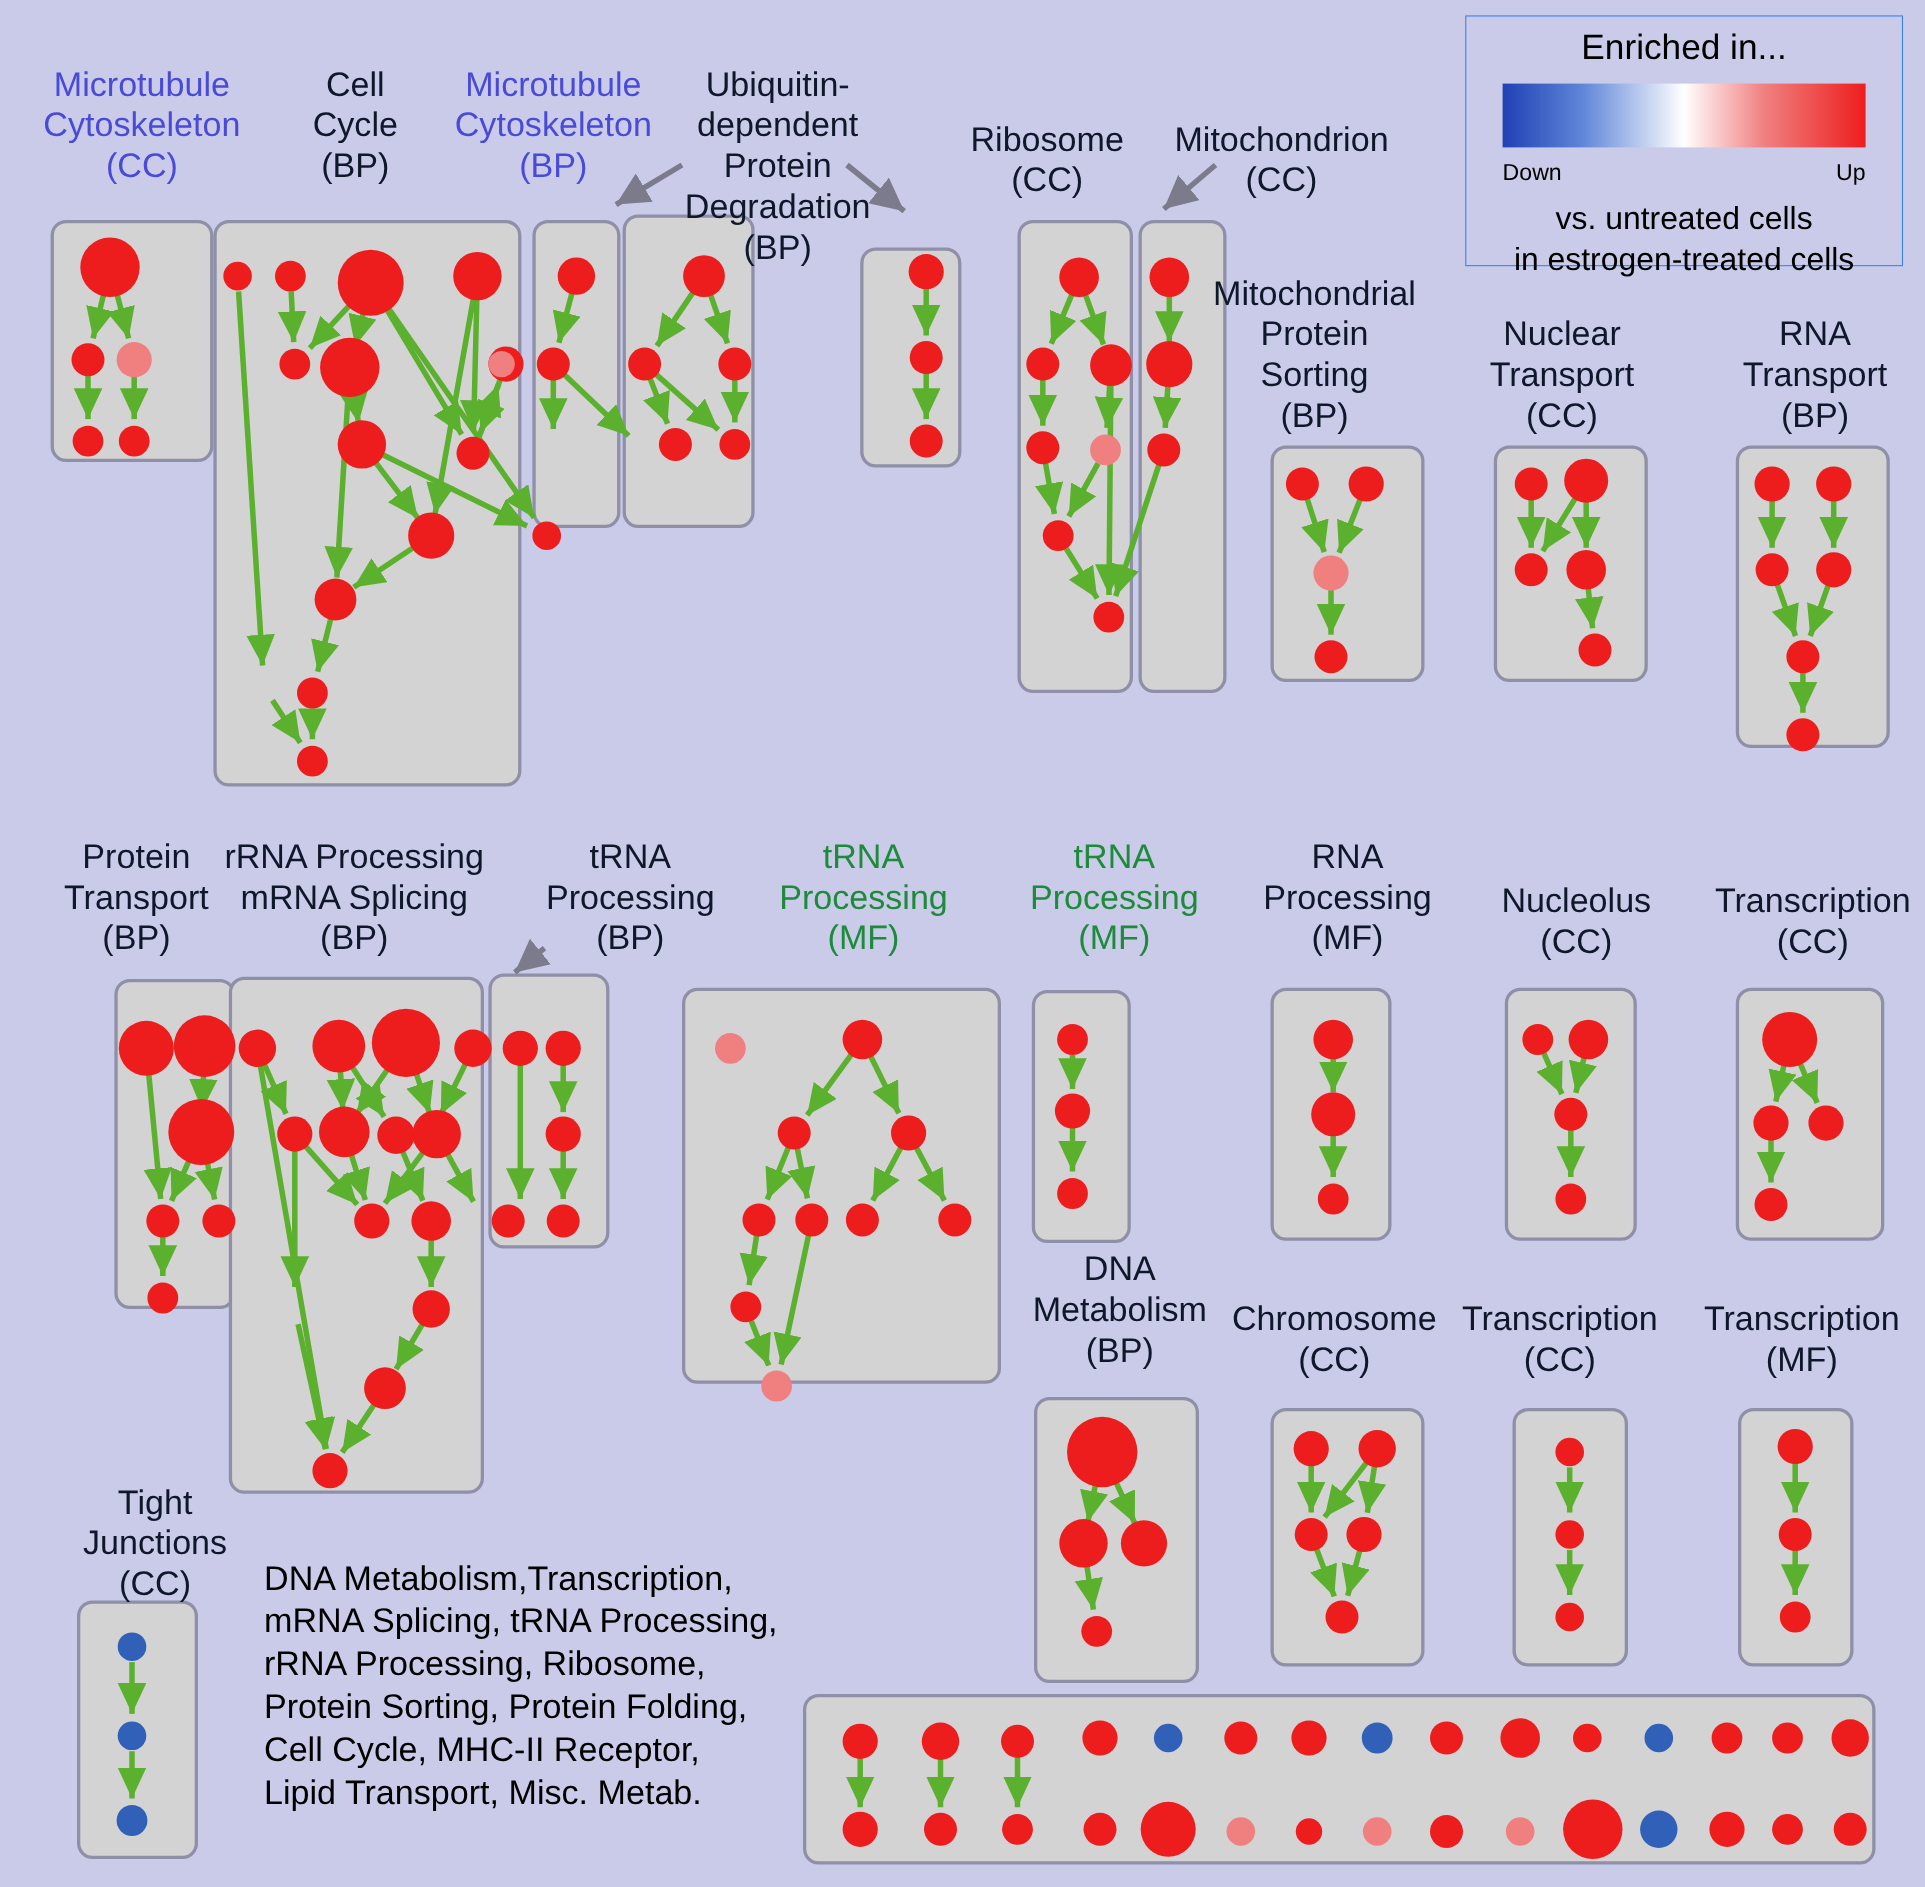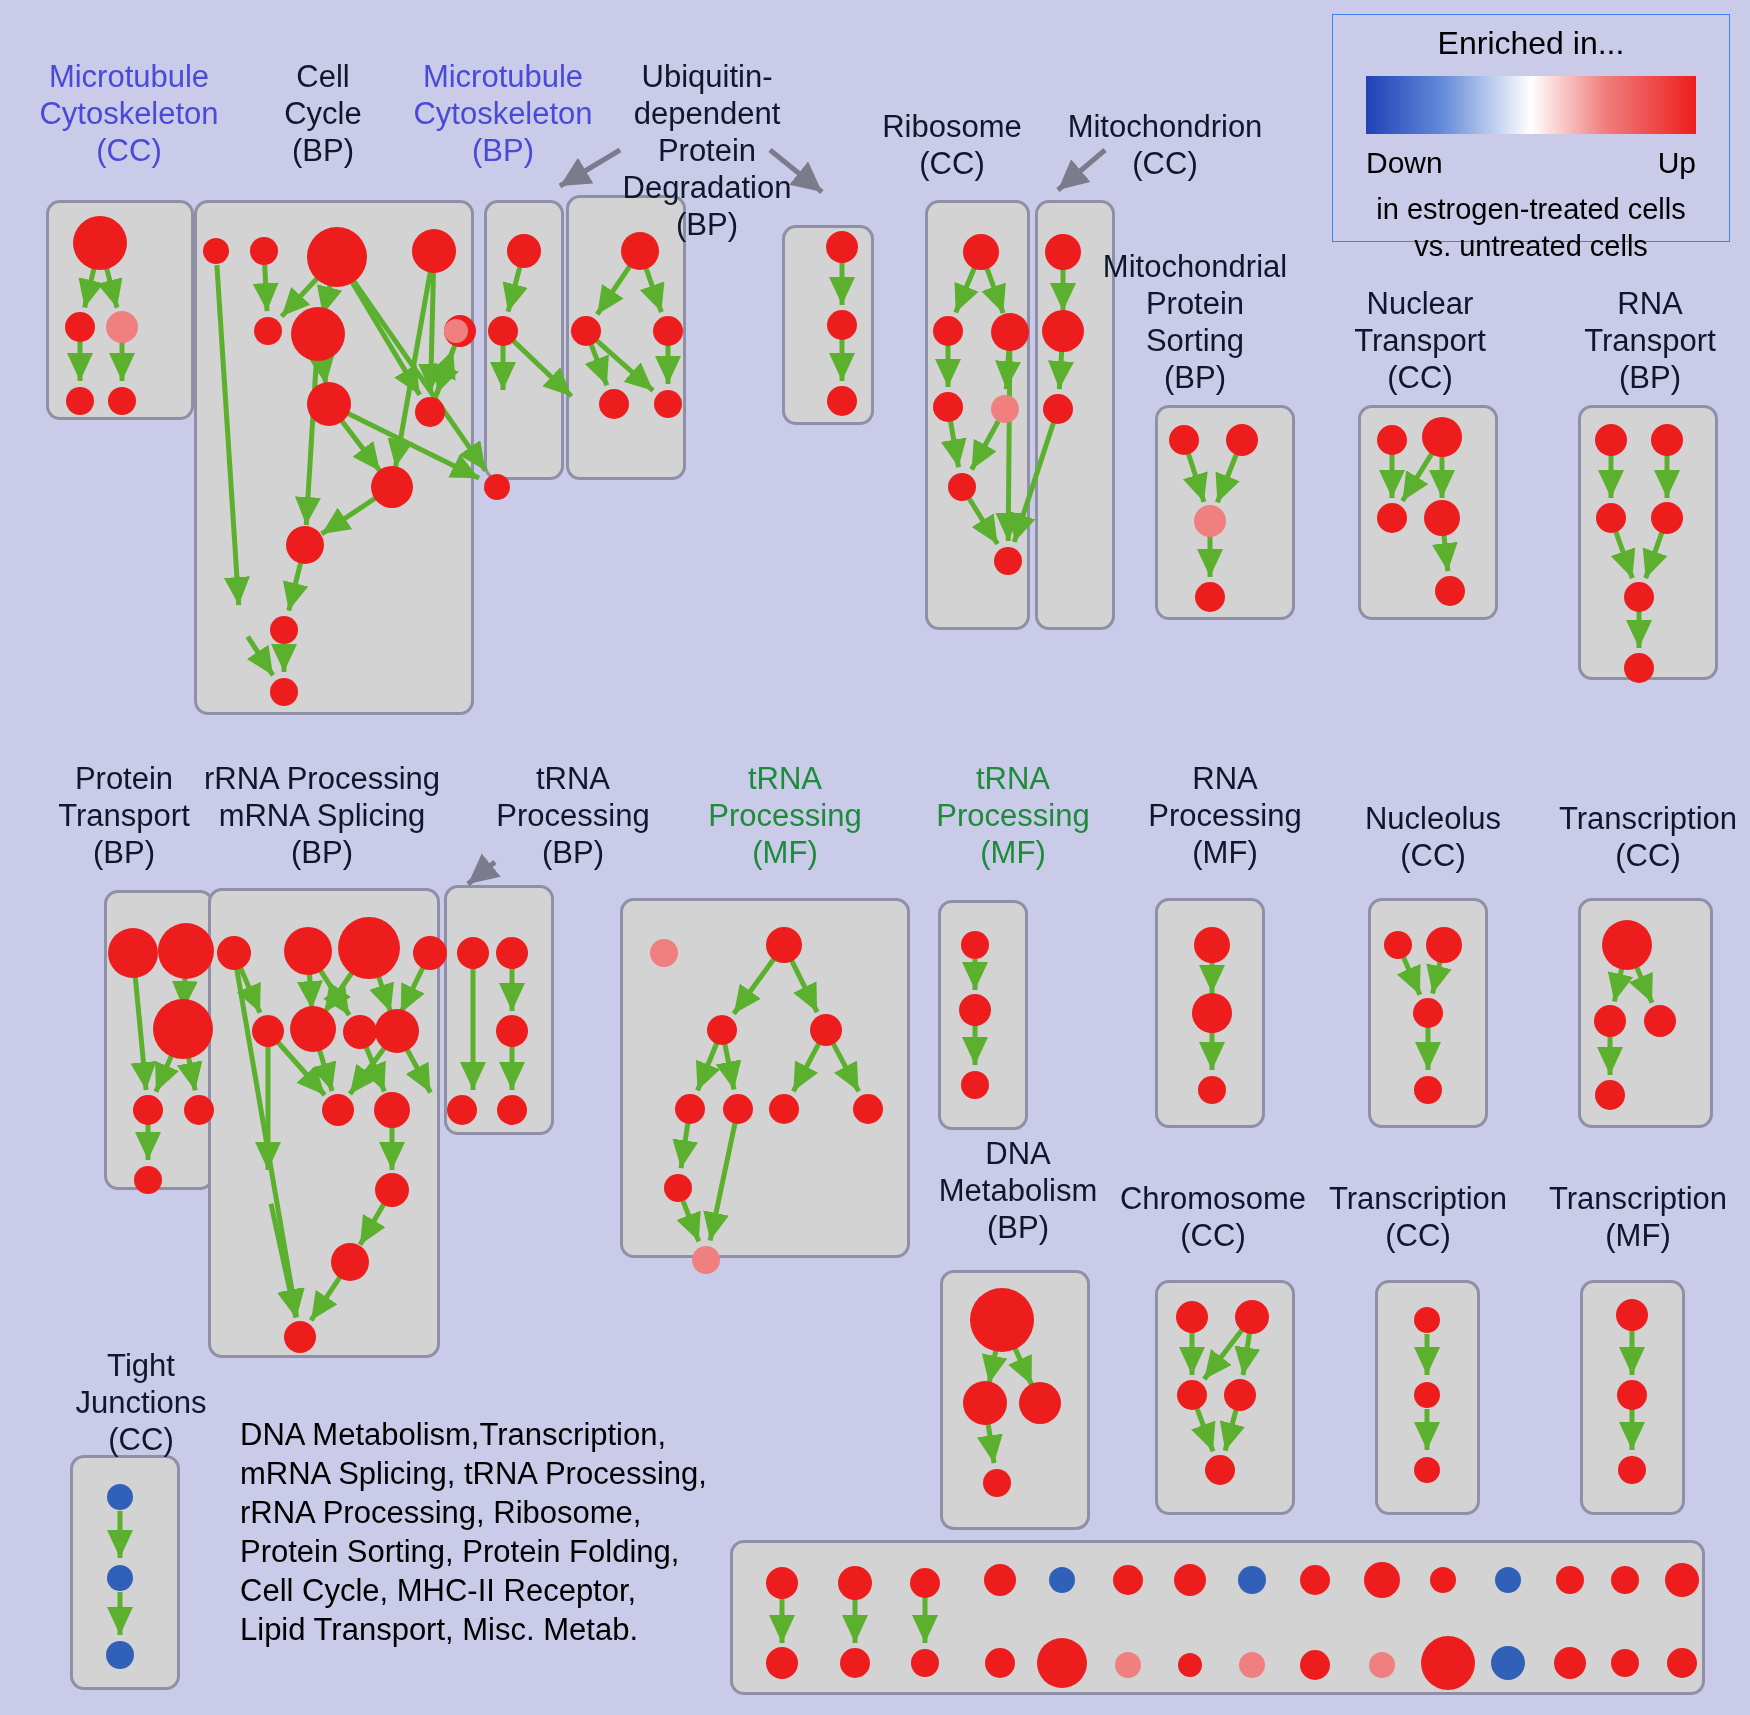--- a/index.html
+++ b/index.html
@@ -38,21 +38,21 @@
     background:#c9cbe8;
     border:1px solid #3b82f6;
     box-sizing:border-box;
     text-align:center;
   }
   .legend-title{font-size:32px;margin-top:10px;}
   .legend-bar{
     width:330px;height:58px;margin:14px auto 4px auto;
     background:linear-gradient(to right,#2040b5 0%,#5f86d8 22%,#ffffff 50%,#f08080 72%,#ee1d1d 100%);
   }
-  .legend-ends{display:flex;justify-content:space-between;width:330px;margin:12px auto;font-size:30px;}
+  .legend-ends{display:flex;justify-content:space-between;width:330px;margin:12px auto;font-size:21px;}
   .legend-sub{font-size:29px;line-height:35px;margin-top:2px;}
 
   .blurb{
     position:absolute;
     font-size:31px;
     line-height:39px;
     color:#000;
     white-space:pre;
   }
 
@@ -443,22 +443,22 @@
 (CC)</div>
     </div>
 
   <div class="legend" id="legend-box" style="left: 1332px; top: 14px; width: 398px; height: 228px;">
     <div class="legend-title">Enriched in...</div>
     <div class="legend-bar"></div>
     <div class="legend-ends">
       <span>Down</span>
       <span>Up</span>
     </div>
+    <div class="legend-sub">vs. untreated cells</div>
     <div class="legend-sub">in estrogen-treated cells</div>
-    <div class="legend-sub">vs. untreated cells</div>
   </div>
 
   <div class="blurb" style="left:240px;top:1415px;">DNA Metabolism,Transcription,
 mRNA Splicing, tRNA Processing,
 rRNA Processing, Ribosome,
 Protein Sorting, Protein Folding,
 Cell Cycle, MHC-II Receptor,
 Lipid Transport, Misc. Metab.</div>
 
 </div>

